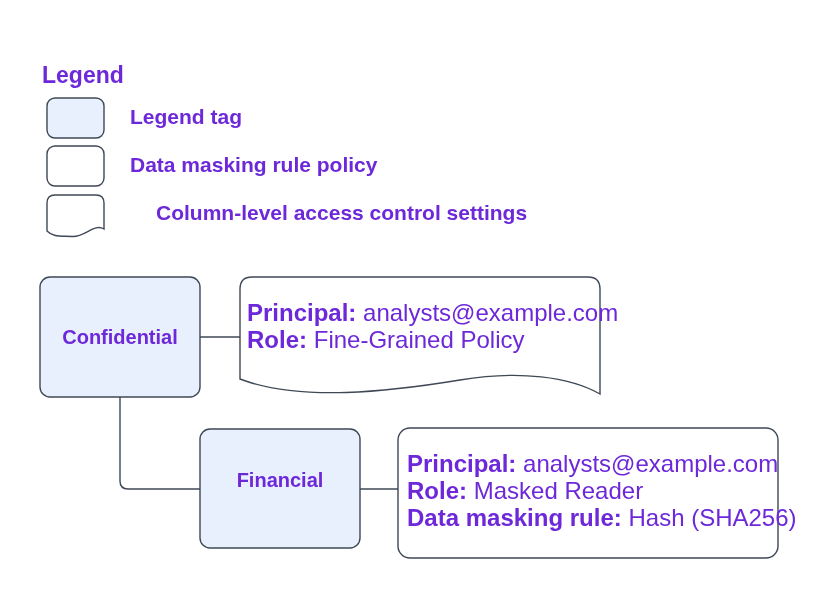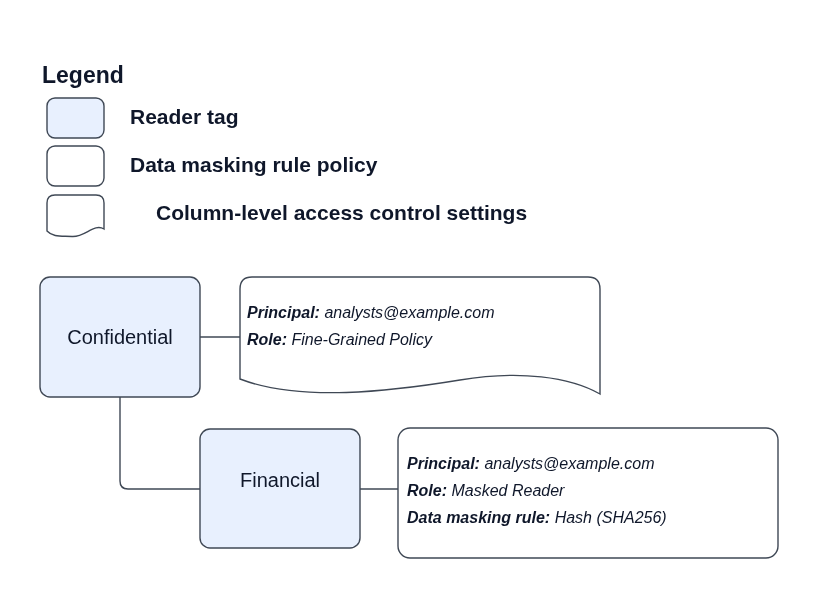--- a/index.html
+++ b/index.html
@@ -2,21 +2,21 @@
 <html><head>
 <meta charset="utf-8">
 <style>
   html, body { margin: 0; padding: 0; background: #ffffff; }
   .canvas {
     position: relative;
     width: 820px;
     height: 598px;
     background: #ffffff;
     font-family: "Liberation Sans", sans-serif;
-    color: #0f172a;
+    color: #6d28d9;
     overflow: hidden;
   }
   svg.shapes { position: absolute; left: 0; top: 0; }
   .white-shape { fill: #ffffff; stroke: #3f4855; stroke-width: 1.4; }
   .blue-shape  { stroke: #3f4855; stroke-width: 1.4; }
   .connector   { fill: none; stroke: #3f4855; stroke-width: 1.4; }
 
   .abs { position: absolute; }
   .legend-title {
     left: 42px; top: 62px;
@@ -25,26 +25,26 @@
   .legend-label {
     left: 130px; height: 28px; line-height: 28px;
     font-size: 21px; font-weight: bold; white-space: nowrap;
   }
   .legend-label.l1 { top: 103px; }
   .legend-label.l2 { top: 151px; }
   .legend-label.l3 { top: 199px; margin-left: 26px; }
 
   .node-label {
     display: flex; align-items: center; justify-content: center;
-    font-size: 20px; font-weight: normal; 
+    font-size: 20px; font-weight: bold; 
   }
   .node-confidential { left: 40px;  top: 277px; width: 160px; height: 120px; }
   .node-financial    { left: 200px; top: 429px; width: 160px; height: 103px; }
 
-  .info-block { font-size: 16px; line-height: 27px; white-space: nowrap; font-style: italic; }
+  .info-block { font-size: 24px; line-height: 27px; white-space: nowrap; }
   .info-block .label { font-weight: bold; margin-right: 0.28em; }
   .info-1 { left: 247px; top: 299px; }
   .info-2 { left: 407px; top: 450px; }
 </style>
 </head>
 <body>
 
 <div class="canvas">
 
   <svg class="shapes" width="820" height="598" viewBox="0 0 820 598">
@@ -64,21 +64,21 @@
              C570,377 520,370 460,380
              C390,391.5 300,402 240,379
              L240,289 Q240,277 252,277 Z" class="white-shape"></path>
 
     <rect x="200" y="429" width="160" height="119" rx="10" class="blue-shape" fill="#E8F0FE"></rect>
 
     <rect x="398" y="428" width="380" height="130" rx="12" class="white-shape"></rect>
   </svg>
 
   <div class="abs legend-title">Legend</div>
-  <div class="abs legend-label l1">Reader tag</div>
+  <div class="abs legend-label l1">Legend tag</div>
   <div class="abs legend-label l2">Data masking rule policy</div>
   <div class="abs legend-label l3">Column-level access control settings</div>
 
   <div class="abs node-label node-confidential">Confidential</div>
   <div class="abs node-label node-financial">Financial</div>
 
   <div class="abs info-block info-1">
     <div>
       <span class="label">Principal:</span><span>analysts@example.com</span>
     </div>

